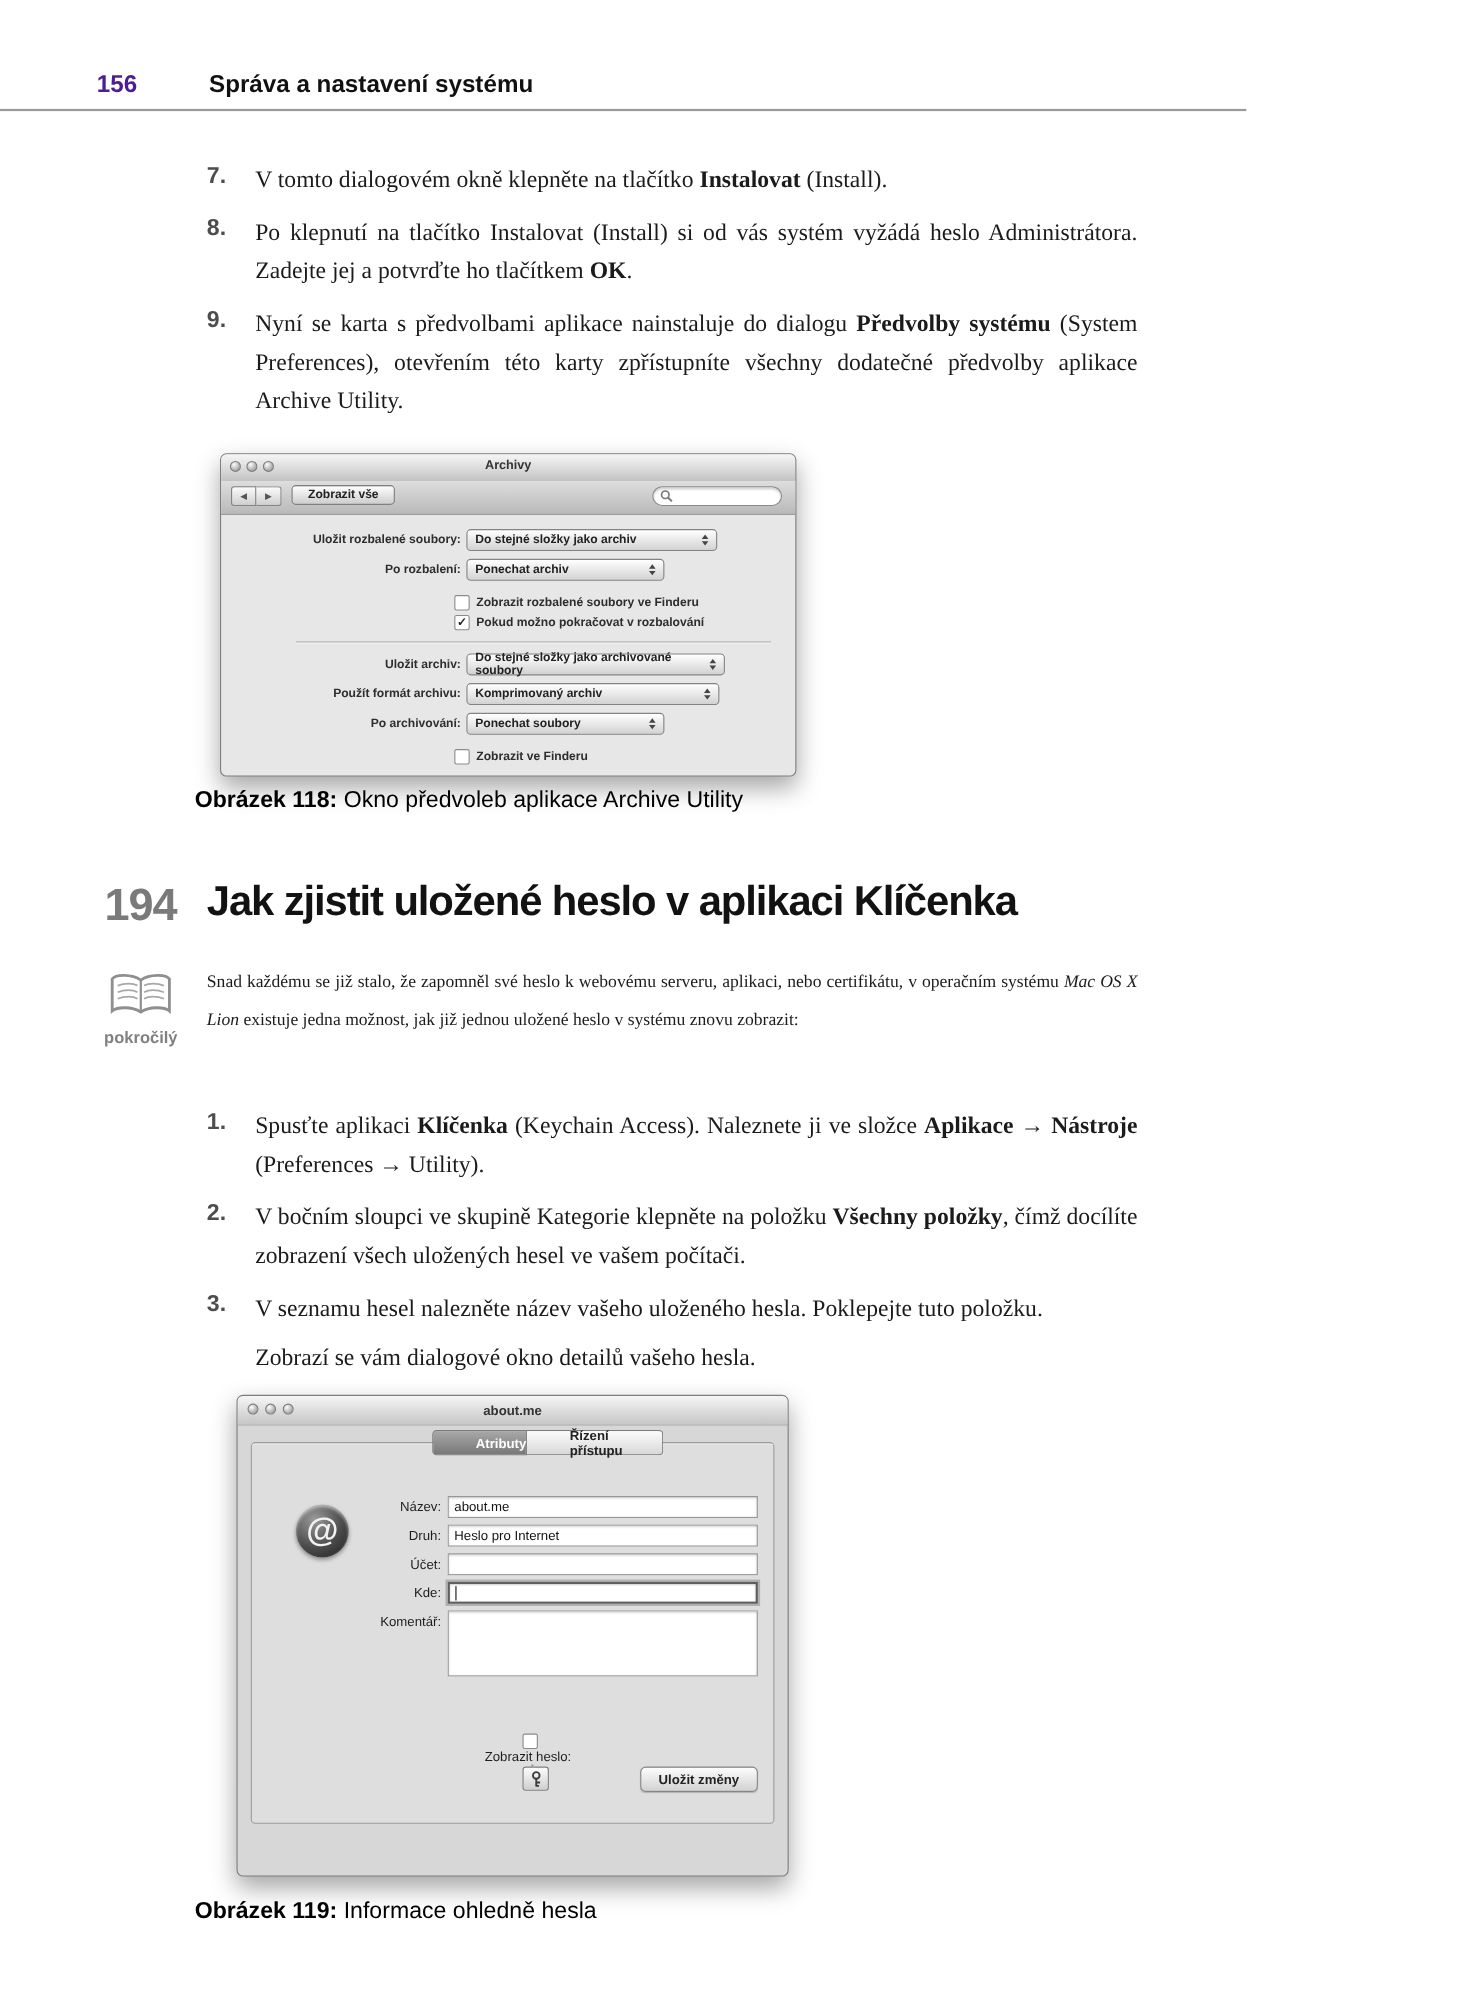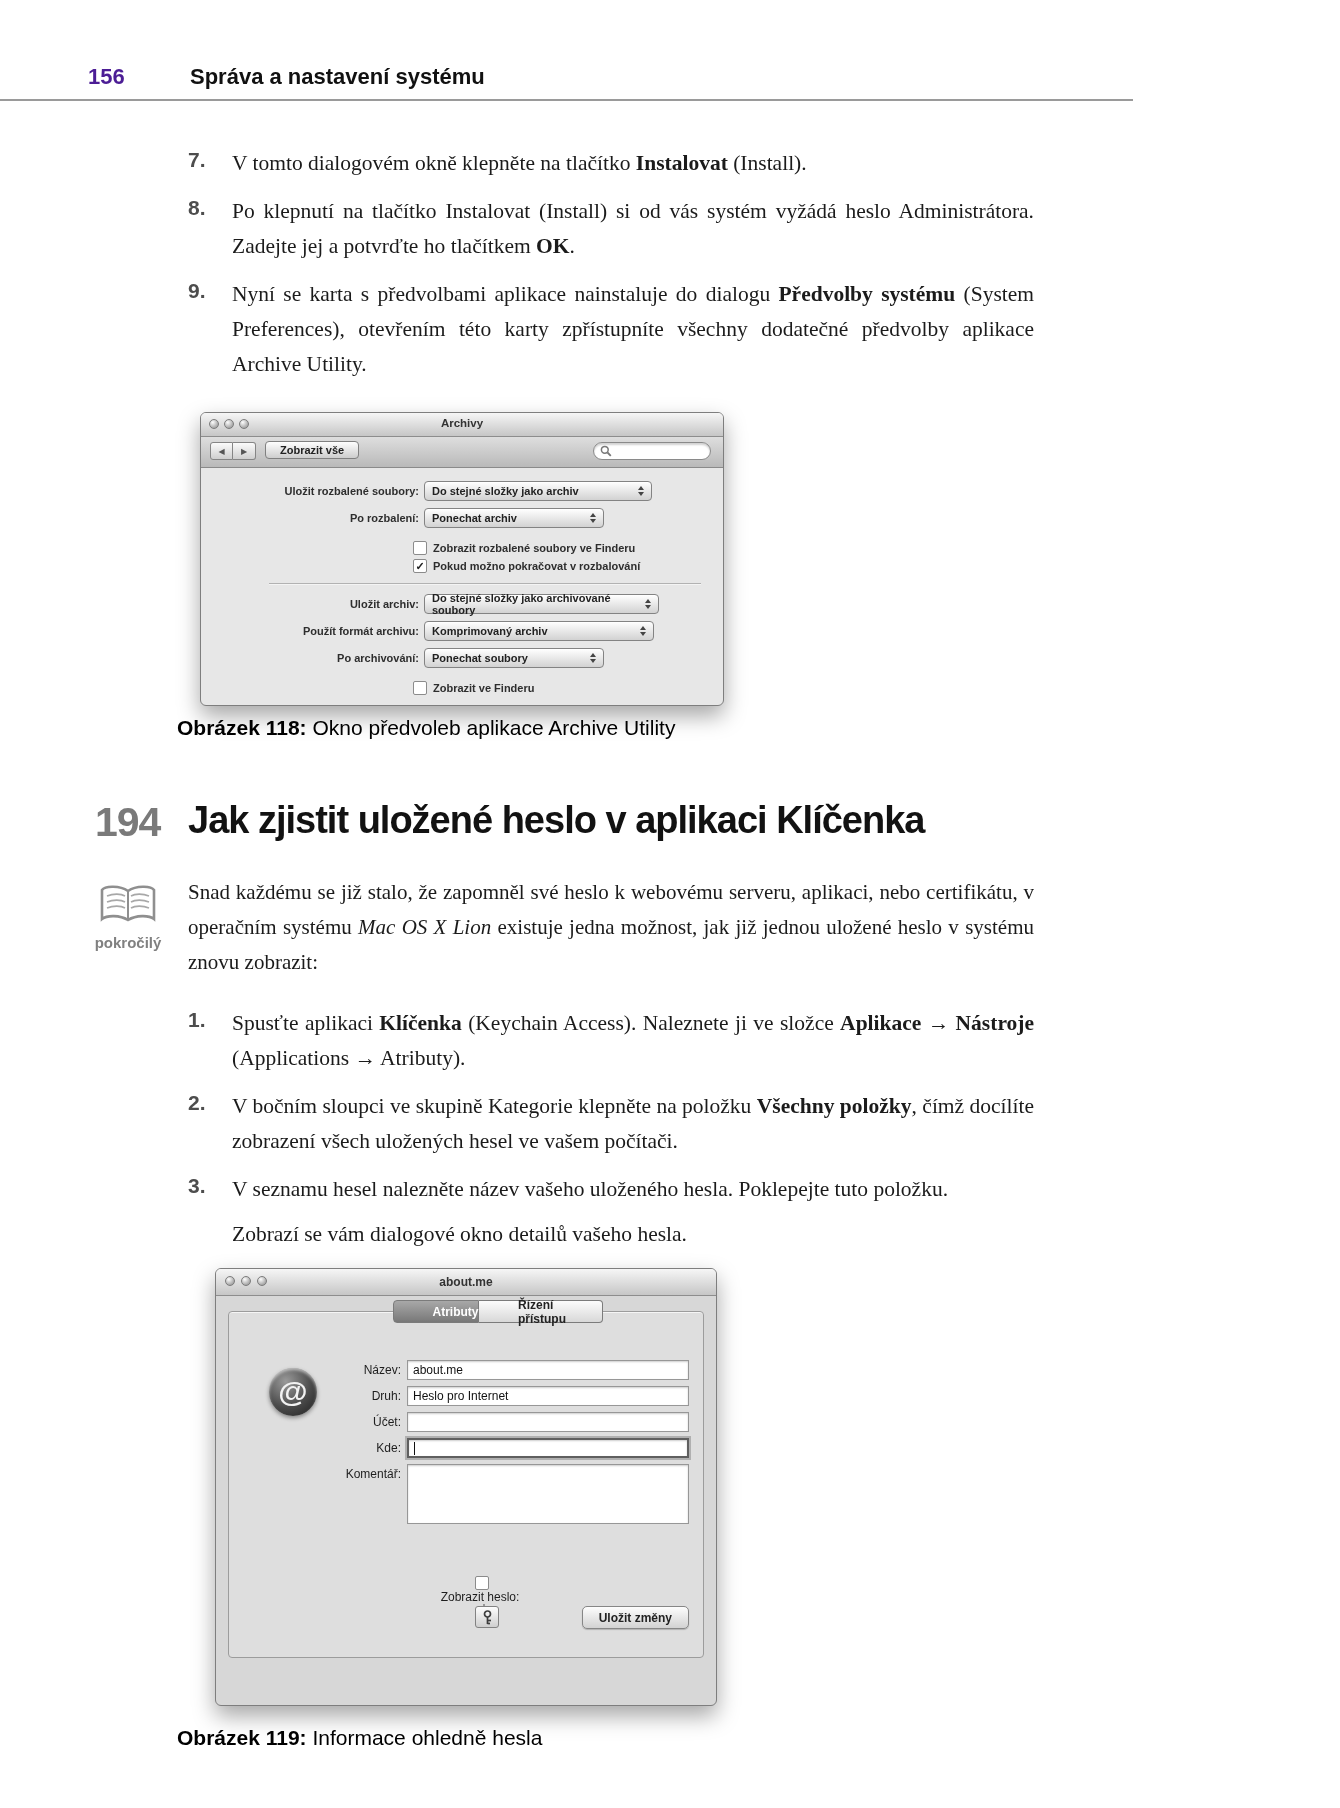--- a/index.html
+++ b/index.html
@@ -20,21 +20,21 @@
   .step{display:grid;grid-template-columns:44px 1fr;margin-bottom:13px;}
   .step .num{font:bold 21px "Liberation Sans",sans-serif;color:#4d4d4d;padding-top:2px;}
   .step p{margin:0;font-size:21.5px;line-height:35px;text-align:justify;}
   .step p + p{margin-top:10px;}
 
   
   .sec-num{position:absolute;left:95px;top:799px;font:bold 41px "Liberation Sans",sans-serif;color:#7a7a7a;letter-spacing:-1px;}
   .sec-title{position:absolute;left:188px;top:799px;font:bold 38px "Liberation Sans",sans-serif;color:#121212;letter-spacing:-1px;}
   .badge{position:absolute;left:92px;top:884px;width:72px;text-align:center;}
   .badge-label{display:block;margin-top:4px;font:bold 15px "Liberation Sans",sans-serif;color:#808080;}
-  .intro{position:absolute;left:188px;top:875px;width:846px;margin:0;font-size:21px;line-height:35px;text-align:justify;}
+  .intro{position:absolute;left:188px;top:875px;width:846px;margin:0;font-size:16px;line-height:35px;text-align:justify;}
 
   
   .caption{position:absolute;left:177px;font:21px "Liberation Sans",sans-serif;color:#000000;}
   .cap1{top:716px;}
   .cap2{top:1726px;}
   .caption .cb{font-weight:bold;}
 
   
   .macwin{position:absolute;border:1px solid #7e7e7e;border-radius:6px;
           box-shadow:0 10px 22px rgba(0,0,0,.35);background:#e7e7e7;
@@ -251,21 +251,21 @@
     <path d="M33 24 C37 21.5, 45 21.5, 51 24" fill="none" stroke="#a8a8a8" stroke-width="1.6"></path>
   </svg>
   <span class="badge-label">pokročilý</span>
 </div>
 
 <p class="intro"><span>Snad každému se již stalo, že zapomněl své heslo k webovému serveru, aplikaci, nebo certifikátu, v operačním systému </span><span class="i">Mac OS X Lion</span><span> existuje jedna možnost, jak již jednou uložené heslo v systému znovu zobrazit:</span></p>
 
 <ol class="steps steps-bottom">
   <li class="step">
     <span class="num">1.</span>
-    <p><span>Spusťte aplikaci </span><span class="b">Klíčenka</span><span> (Keychain Access). Naleznete ji ve složce </span><span class="b">Aplikace → Nástroje</span><span> (Applications → Atributy).</span></p>
+    <p><span>Spusťte aplikaci </span><span class="b">Klíčenka</span><span> (Keychain Access). Naleznete ji ve složce </span><span class="b">Aplikace → Nástroje</span><span> (Preferences → Utility).</span></p>
   </li>
   <li class="step">
     <span class="num">2.</span>
     <p><span>V bočním sloupci ve skupině Kategorie klepněte na položku </span><span class="b">Všechny položky</span><span>, čímž docílíte zobrazení všech uložených hesel ve vašem počítači.</span></p>
   </li>
   <li class="step">
     <span class="num">3.</span>
     <div>
       <p><span>V seznamu hesel nalezněte název vašeho uloženého hesla. Poklepejte tuto položku.</span></p>
       <p><span>Zobrazí se vám dialogové okno detailů vašeho hesla.</span></p>

